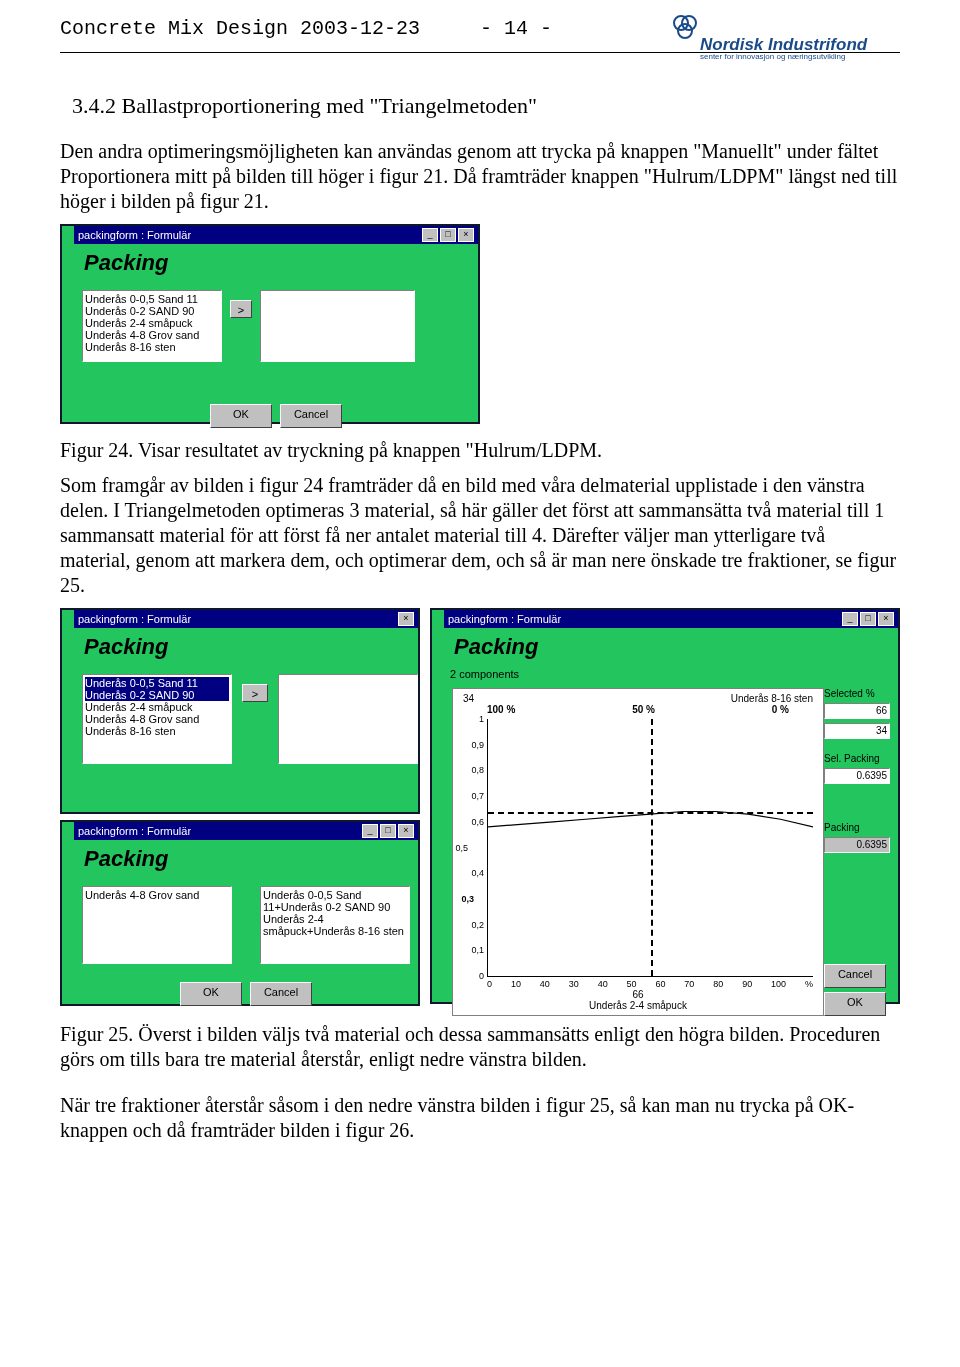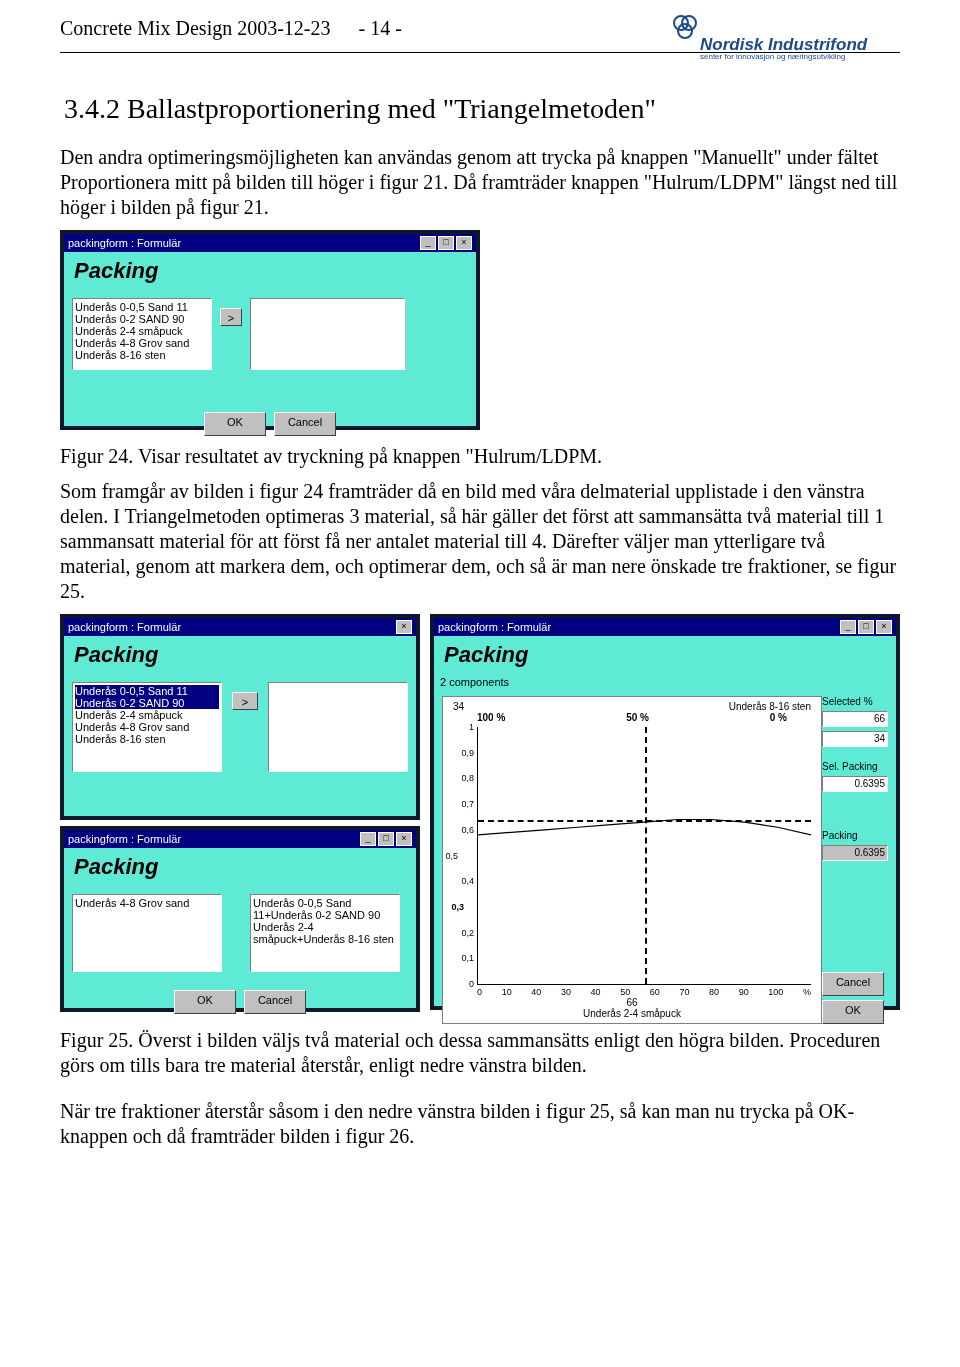--- a/index.html
+++ b/index.html
@@ -17,21 +17,22 @@
   }
   .header-row {
     display:flex;
     align-items:center;
     justify-content:space-between;
     padding: 0 0 4px 0;
   }
   .header-left {
     font-size:20px;
     display:flex;
-    gap:28px;
+    gap:60px;
+    font-family:Liberation Mono, monospace;
   }
   .logo-block {
     width:230px;
     height:36px;
     display:flex;
     align-items:center;
   }
   .logo-mark {
     width:26px;height:26px;
     position:relative;
@@ -39,29 +40,30 @@
     margin-right:4px;
   }
   .logo-circle{position:absolute;width:12px;height:12px;border:2px solid #1a4a8a;border-radius:50%;}
   .logo-c1{left:3px;top:0;}
   .logo-c2{left:11px;top:0;}
   .logo-c3{left:7px;top:8px;}
   .logo-text{display:flex;flex-direction:column;line-height:1;}
   .logo-title{font-family:Arial,Helvetica,sans-serif;font-size:17px;font-weight:bold;color:#1a4a8a;font-style:italic;margin-top:40px;}
   .logo-sub{font-family:Arial,Helvetica,sans-serif;font-size:8px;color:#1a4a8a;}
   .hr{border-top:1px solid #000;margin:2px 0 40px 0;}
-  h2.section{font-size:28px;font-weight:normal;margin:0 0 20px 4px;}
+  h2.section{font-size:22px;font-weight:normal;margin:0 0 20px 12px;}
   p{margin:0 0 10px 0;line-height:1.25;}
 
   
   .win {
-    background:#5eead4;
-    border:4px solid #0f172a;
+    background:#22c55e;
+    border:2px solid #0f172a;
     font-family: Tahoma, Arial, sans-serif;
     box-sizing:border-box;
+    padding-left:12px;
   }
   .titlebar {
     background:#000080;
     color:#fff;
     font-size:11px;
     padding:2px 4px;
     display:flex;
     align-items:center;
     justify-content:space-between;
   }

